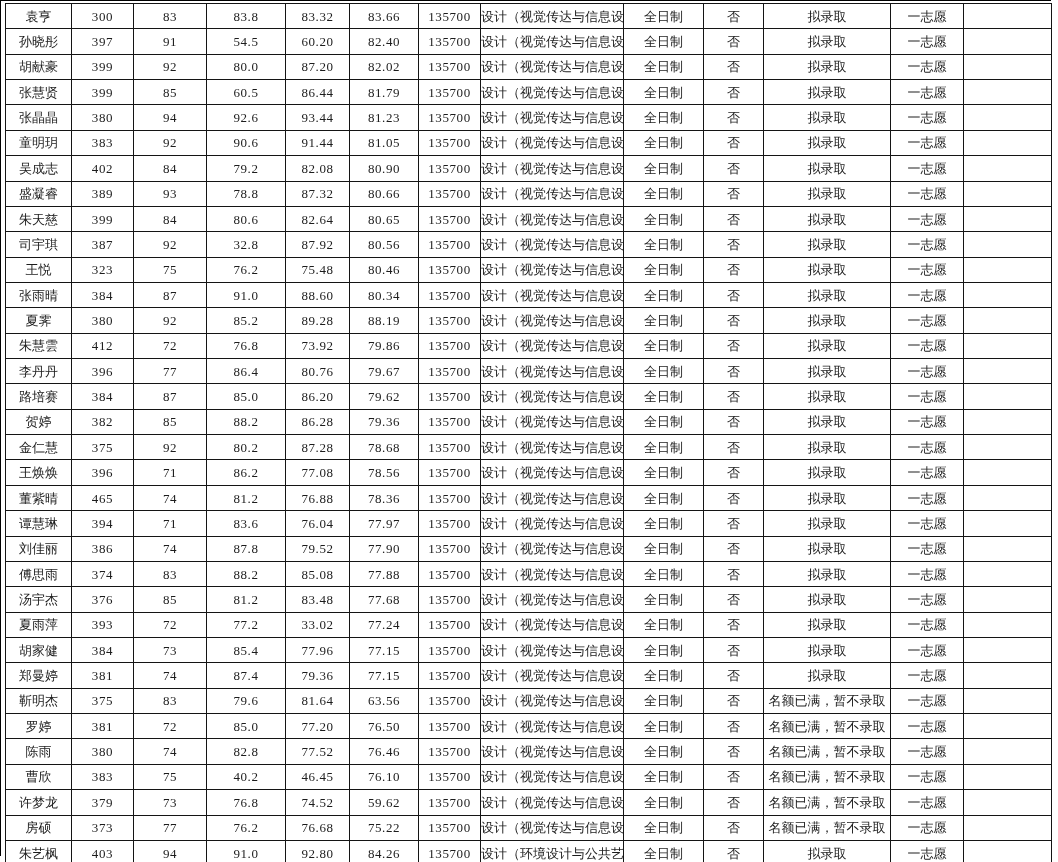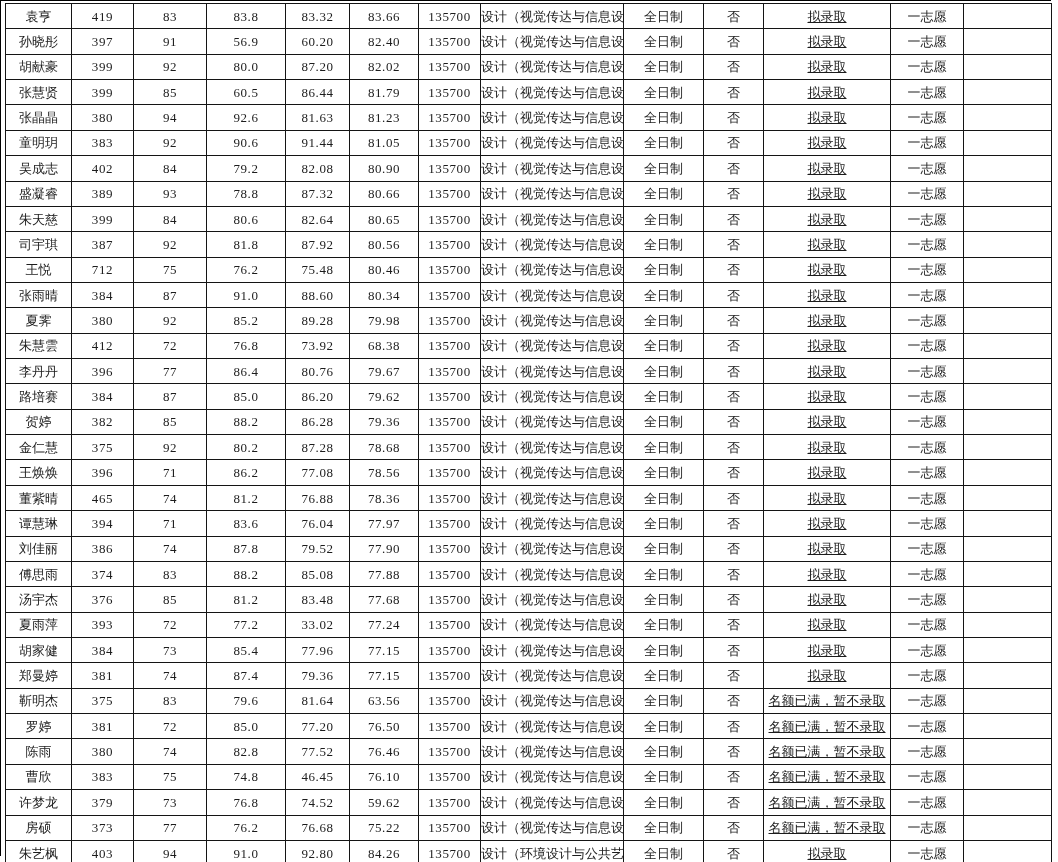--- a/index.html
+++ b/index.html
@@ -60,21 +60,20 @@
   }
   td.c8 {            
     font-size: 11px;
     letter-spacing: 0;
   }
   td.c9, td.c10, td.c12 {
     font-size: 12.5px;
   }
   td.c11 {           
     font-size: 12.5px;
-    text-decoration: underline;
   }
   col.w1  { width: 66px; }
   col.w2  { width: 62px; }
   col.w3  { width: 73px; }
   col.w4  { width: 79px; }
   col.w5  { width: 64px; }
   col.w6  { width: 69px; }
   col.w7  { width: 62px; }
   col.w8  { width: 143px; }
   col.w9  { width: 80px; }
@@ -102,38 +101,38 @@
         <col class="w8">
       <col class="w9">
         <col class="w10">
         <col class="w11">
         <col class="w12">
       <col class="w13">
     </colgroup>
     <tbody>
         <tr>
           <td class="c1">袁亨</td>
-          <td class="c2">419</td>
+          <td class="c2">300</td>
           <td class="c3">83</td>
           <td class="c4">83.8</td>
           <td class="c5">83.32</td>
           <td class="c6">83.66</td>
           <td class="c7">135700</td>
           <td class="c8">设计（视觉传达与信息设计）</td>
           <td class="c9">全日制</td>
           <td class="c10">否</td>
           <td class="c11">拟录取</td>
           <td class="c12">一志愿</td>
           <td class="c13"></td>
         </tr>
         <tr>
           <td class="c1">孙晓彤</td>
           <td class="c2">397</td>
           <td class="c3">91</td>
-          <td class="c4">56.9</td>
+          <td class="c4">54.5</td>
           <td class="c5">60.20</td>
           <td class="c6">82.40</td>
           <td class="c7">135700</td>
           <td class="c8">设计（视觉传达与信息设计）</td>
           <td class="c9">全日制</td>
           <td class="c10">否</td>
           <td class="c11">拟录取</td>
           <td class="c12">一志愿</td>
           <td class="c13"></td>
         </tr>
@@ -165,21 +164,21 @@
           <td class="c10">否</td>
           <td class="c11">拟录取</td>
           <td class="c12">一志愿</td>
           <td class="c13"></td>
         </tr>
         <tr>
           <td class="c1">张晶晶</td>
           <td class="c2">380</td>
           <td class="c3">94</td>
           <td class="c4">92.6</td>
-          <td class="c5">81.63</td>
+          <td class="c5">93.44</td>
           <td class="c6">81.23</td>
           <td class="c7">135700</td>
           <td class="c8">设计（视觉传达与信息设计）</td>
           <td class="c9">全日制</td>
           <td class="c10">否</td>
           <td class="c11">拟录取</td>
           <td class="c12">一志愿</td>
           <td class="c13"></td>
         </tr>
         <tr>
@@ -239,34 +238,34 @@
           <td class="c9">全日制</td>
           <td class="c10">否</td>
           <td class="c11">拟录取</td>
           <td class="c12">一志愿</td>
           <td class="c13"></td>
         </tr>
         <tr>
           <td class="c1">司宇琪</td>
           <td class="c2">387</td>
           <td class="c3">92</td>
-          <td class="c4">81.8</td>
+          <td class="c4">32.8</td>
           <td class="c5">87.92</td>
           <td class="c6">80.56</td>
           <td class="c7">135700</td>
           <td class="c8">设计（视觉传达与信息设计）</td>
           <td class="c9">全日制</td>
           <td class="c10">否</td>
           <td class="c11">拟录取</td>
           <td class="c12">一志愿</td>
           <td class="c13"></td>
         </tr>
         <tr>
           <td class="c1">王悦</td>
-          <td class="c2">712</td>
+          <td class="c2">323</td>
           <td class="c3">75</td>
           <td class="c4">76.2</td>
           <td class="c5">75.48</td>
           <td class="c6">80.46</td>
           <td class="c7">135700</td>
           <td class="c8">设计（视觉传达与信息设计）</td>
           <td class="c9">全日制</td>
           <td class="c10">否</td>
           <td class="c11">拟录取</td>
           <td class="c12">一志愿</td>
@@ -286,36 +285,36 @@
           <td class="c11">拟录取</td>
           <td class="c12">一志愿</td>
           <td class="c13"></td>
         </tr>
         <tr>
           <td class="c1">夏霁</td>
           <td class="c2">380</td>
           <td class="c3">92</td>
           <td class="c4">85.2</td>
           <td class="c5">89.28</td>
-          <td class="c6">79.98</td>
+          <td class="c6">88.19</td>
           <td class="c7">135700</td>
           <td class="c8">设计（视觉传达与信息设计）</td>
           <td class="c9">全日制</td>
           <td class="c10">否</td>
           <td class="c11">拟录取</td>
           <td class="c12">一志愿</td>
           <td class="c13"></td>
         </tr>
         <tr>
           <td class="c1">朱慧雲</td>
           <td class="c2">412</td>
           <td class="c3">72</td>
           <td class="c4">76.8</td>
           <td class="c5">73.92</td>
-          <td class="c6">68.38</td>
+          <td class="c6">79.86</td>
           <td class="c7">135700</td>
           <td class="c8">设计（视觉传达与信息设计）</td>
           <td class="c9">全日制</td>
           <td class="c10">否</td>
           <td class="c11">拟录取</td>
           <td class="c12">一志愿</td>
           <td class="c13"></td>
         </tr>
         <tr>
           <td class="c1">李丹丹</td>
@@ -554,21 +553,21 @@
           <td class="c9">全日制</td>
           <td class="c10">否</td>
           <td class="c11">名额已满，暂不录取</td>
           <td class="c12">一志愿</td>
           <td class="c13"></td>
         </tr>
         <tr>
           <td class="c1">曹欣</td>
           <td class="c2">383</td>
           <td class="c3">75</td>
-          <td class="c4">74.8</td>
+          <td class="c4">40.2</td>
           <td class="c5">46.45</td>
           <td class="c6">76.10</td>
           <td class="c7">135700</td>
           <td class="c8">设计（视觉传达与信息设计）</td>
           <td class="c9">全日制</td>
           <td class="c10">否</td>
           <td class="c11">名额已满，暂不录取</td>
           <td class="c12">一志愿</td>
           <td class="c13"></td>
         </tr>

